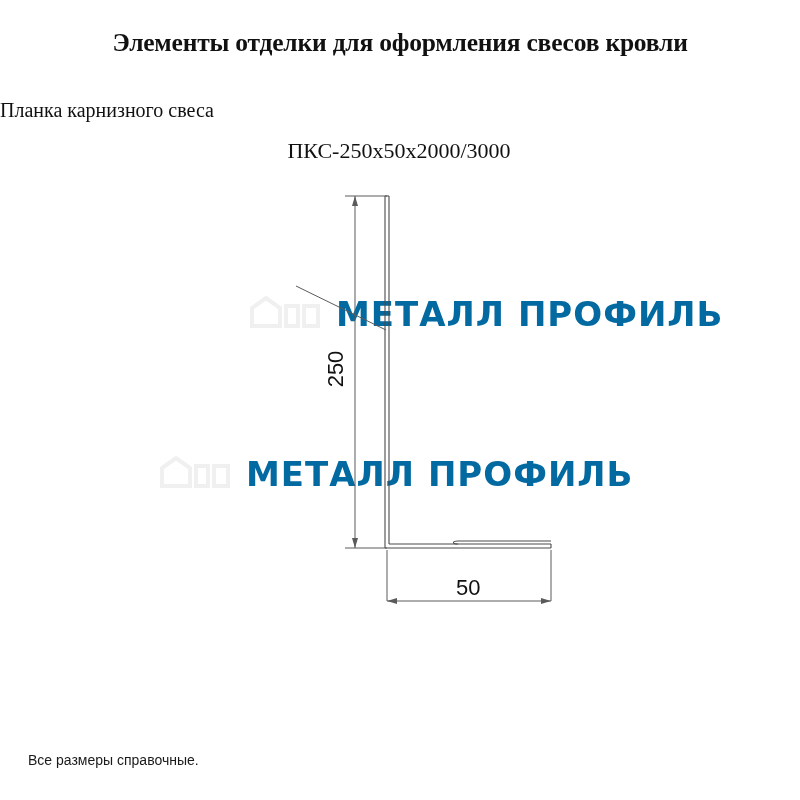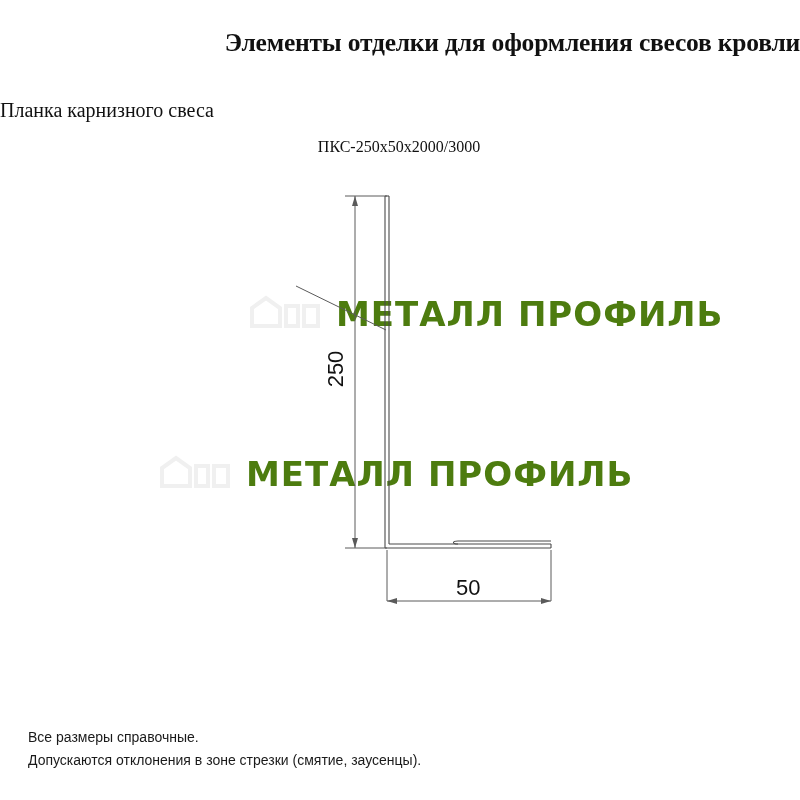--- a/index.html
+++ b/index.html
@@ -21,58 +21,58 @@
     width: 800px;
     height: 800px;
   }
 
   
   .main-title {
     position: absolute;
     top: 28px;
     left: 0;
     width: 800px;
-    text-align: right;
+    text-align: center;
     font-size: 25.5px;
     font-weight: bold;
     letter-spacing: -0.2px;
     color: #111111;
   }
   .sub-title {
     position: absolute;
     top: 99px;
     left: 0;
     width: 800px;
     text-align: left;
     font-size: 20px;
     color: #111111;
   }
   .sub-code {
     position: absolute;
     top: 138px;
     left: 0;
     width: 798px;
     text-align: center;
-    font-size: 16px;
+    font-size: 22px;
     color: #111111;
   }
 
   
   .watermark {
     position: absolute;
     color: #efefef;
     font-family: "DejaVu Sans", sans-serif;
     font-weight: bold;
     font-size: 34px;
     letter-spacing: 1px;
     white-space: nowrap;
     user-select: none;
     pointer-events: none;
   }
-  .watermark .wm-text { color: #4d7c0f; }
+  .watermark .wm-text { color: #0369a1; }
   .wm-1 { top: 292px; left: 250px; }
   .wm-2 { top: 452px; left: 160px; }
 
   .wm-logo {
     display: inline-block;
     vertical-align: middle;
     margin-right: 12px;
   }
 
   
@@ -199,16 +199,15 @@
       <path d="M551 601 L541 598 L541 604 Z" fill="#5a5a5a" stroke="none"></path>
     </g>
   </svg>
 
 
   <div class="dim-label dim-250">250</div>
   <div class="dim-label dim-50">50</div>
 
   <div class="footnotes">
     <div>Все размеры справочные.</div>
-    <div>Допускаются отклонения в зоне стрезки (смятие, заусенцы).</div>
   </div>
 
 </div>
 
 </body></html>

